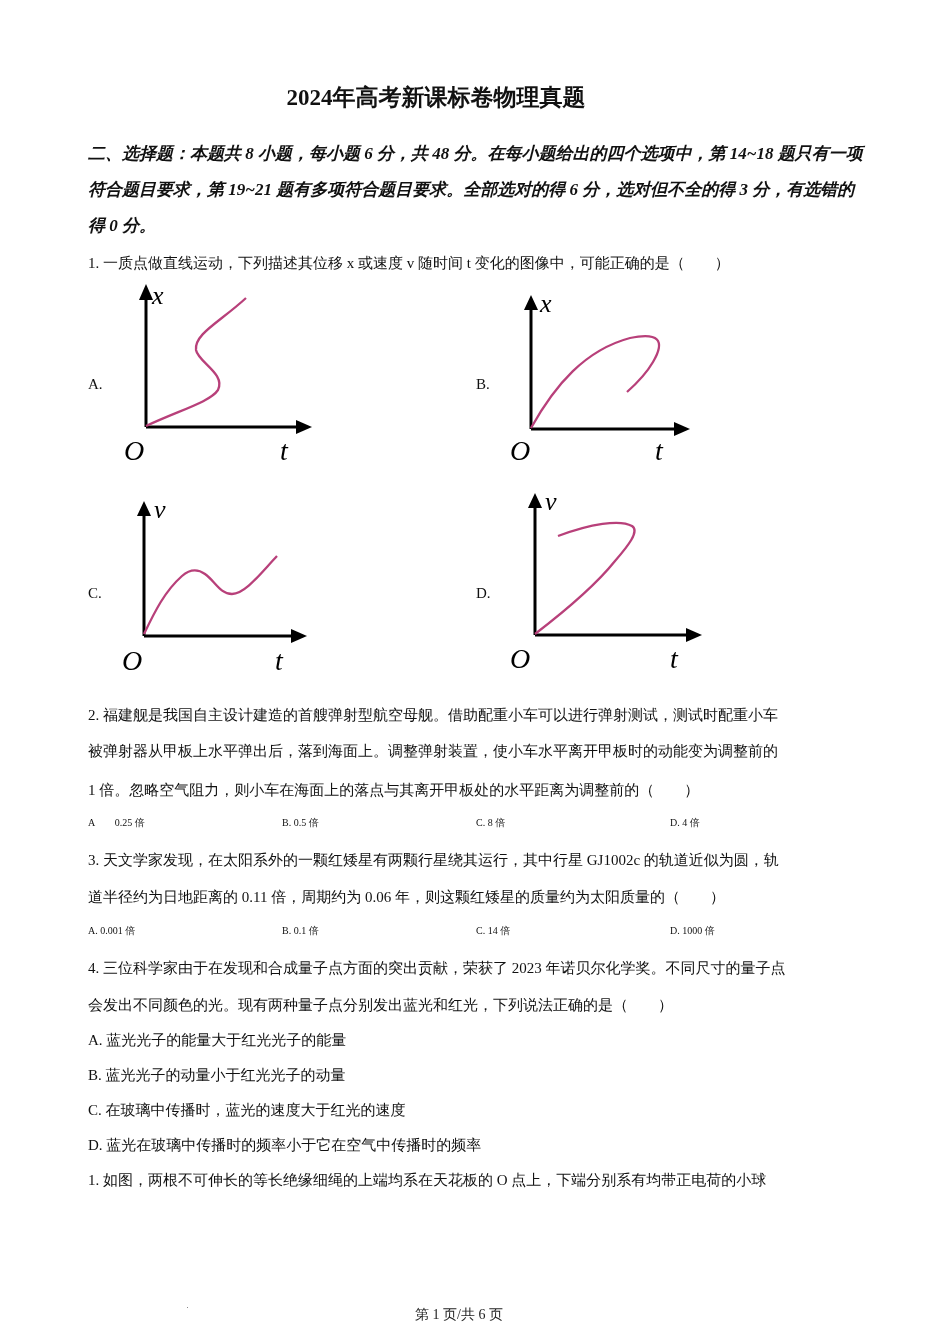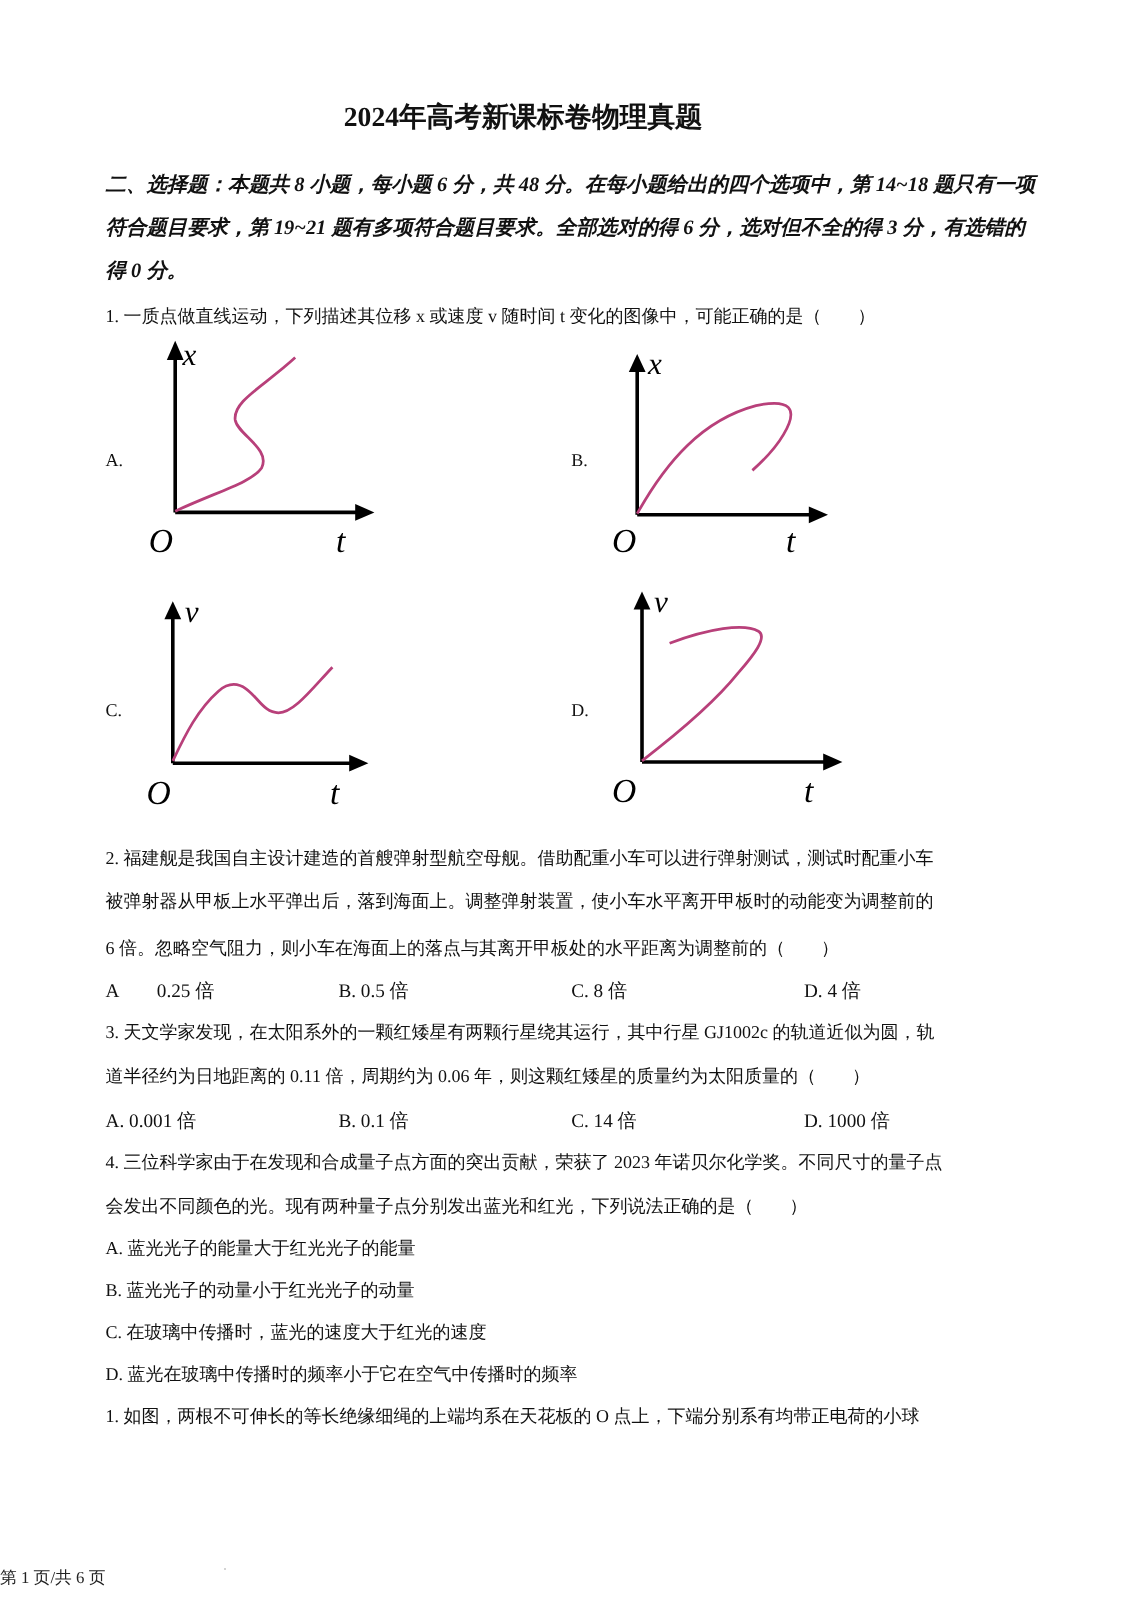--- a/index.html
+++ b/index.html
@@ -12,24 +12,24 @@
     position: absolute; left: 0; width: 872px; top: 82px;
     text-align: center; font-size: 23px; font-weight: bold;
   }
   .section {
     position: absolute; left: 88px; width: 775px; top: 136px;
     font-size: 17px; font-weight: bold; line-height: 36px; font-style: italic;
   }
   .line { position: absolute; left: 88px; font-size: 15px; white-space: nowrap; text-align: right; }
   .opt-label { position: absolute; font-size: 15px; }
   .graph { position: absolute; }
-  .choice { position: absolute; font-size: 16px; white-space: nowrap; }
+  .choice { position: absolute; font-size: 10px; white-space: nowrap; }
   .footer {
     position: absolute; top: 1306px; left: 0; width: 918px;
-    text-align: left; font-size: 14px; color: #222;
+    text-align: center; font-size: 14px; color: #222;
   }
   .dot { position: absolute; left: 187px; top: 1307px; width: 1px; height: 1px; background: #888; }
 </style>
 </head>
 <body>
 
 <div class="title">2024年高考新课标卷物理真题</div>
 <div class="section">二、选择题：本题共 8 小题，每小题 6 分，共 48 分。在每小题给出的四个选项中，第 14~18 题只有一项符合题目要求，第 19~21 题有多项符合题目要求。全部选对的得 6 分，选对但不全的得 3 分，有选错的得 0 分。</div>
 
 <div class="line" style="top:254px">1. 一质点做直线运动，下列描述其位移 x 或速度 v 随时间 t 变化的图像中，可能正确的是（　　）</div>
@@ -85,21 +85,21 @@
     <polygon points="202,149 186,142 186,156" stroke="none"></polygon>
   </g>
   <path d="M35,148 C65,125 95,100 115,75 C128,60 140,45 132,40 C120,33 90,38 58,50" stroke="#b8407a" stroke-width="2.3" fill="none"></path>
   <text x="45" y="24" font-family="Liberation Serif, serif" font-style="italic" font-size="26">v</text>
   <text x="10" y="182" font-family="Liberation Serif, serif" font-style="italic" font-size="28">O</text>
   <text x="170" y="182" font-family="Liberation Serif, serif" font-style="italic" font-size="28">t</text>
 </svg>
 
 <div class="line" style="top:706px">2. 福建舰是我国自主设计建造的首艘弹射型航空母舰。借助配重小车可以进行弹射测试，测试时配重小车</div>
 <div class="line" style="top:742px">被弹射器从甲板上水平弹出后，落到海面上。调整弹射装置，使小车水平离开甲板时的动能变为调整前的</div>
-<div class="line" style="top:781px">6 倍。忽略空气阻力，则小车在海面上的落点与其离开甲板处的水平距离为调整前的（　　）</div>
+<div class="line" style="top:781px">1 倍。忽略空气阻力，则小车在海面上的落点与其离开甲板处的水平距离为调整前的（　　）</div>
 <div class="choice" style="left:88px;top:816px">A　　0.25 倍</div>
 <div class="choice" style="left:282px;top:816px">B. 0.5 倍</div>
 <div class="choice" style="left:476px;top:816px">C. 8 倍</div>
 <div class="choice" style="left:670px;top:816px">D. 4 倍</div>
 
 <div class="line" style="top:851px">3. 天文学家发现，在太阳系外的一颗红矮星有两颗行星绕其运行，其中行星 GJ1002c 的轨道近似为圆，轨</div>
 <div class="line" style="top:888px">道半径约为日地距离的 0.11 倍，周期约为 0.06 年，则这颗红矮星的质量约为太阳质量的（　　）</div>
 <div class="choice" style="left:88px;top:924px">A. 0.001 倍</div>
 <div class="choice" style="left:282px;top:924px">B. 0.1 倍</div>
 <div class="choice" style="left:476px;top:924px">C. 14 倍</div>

